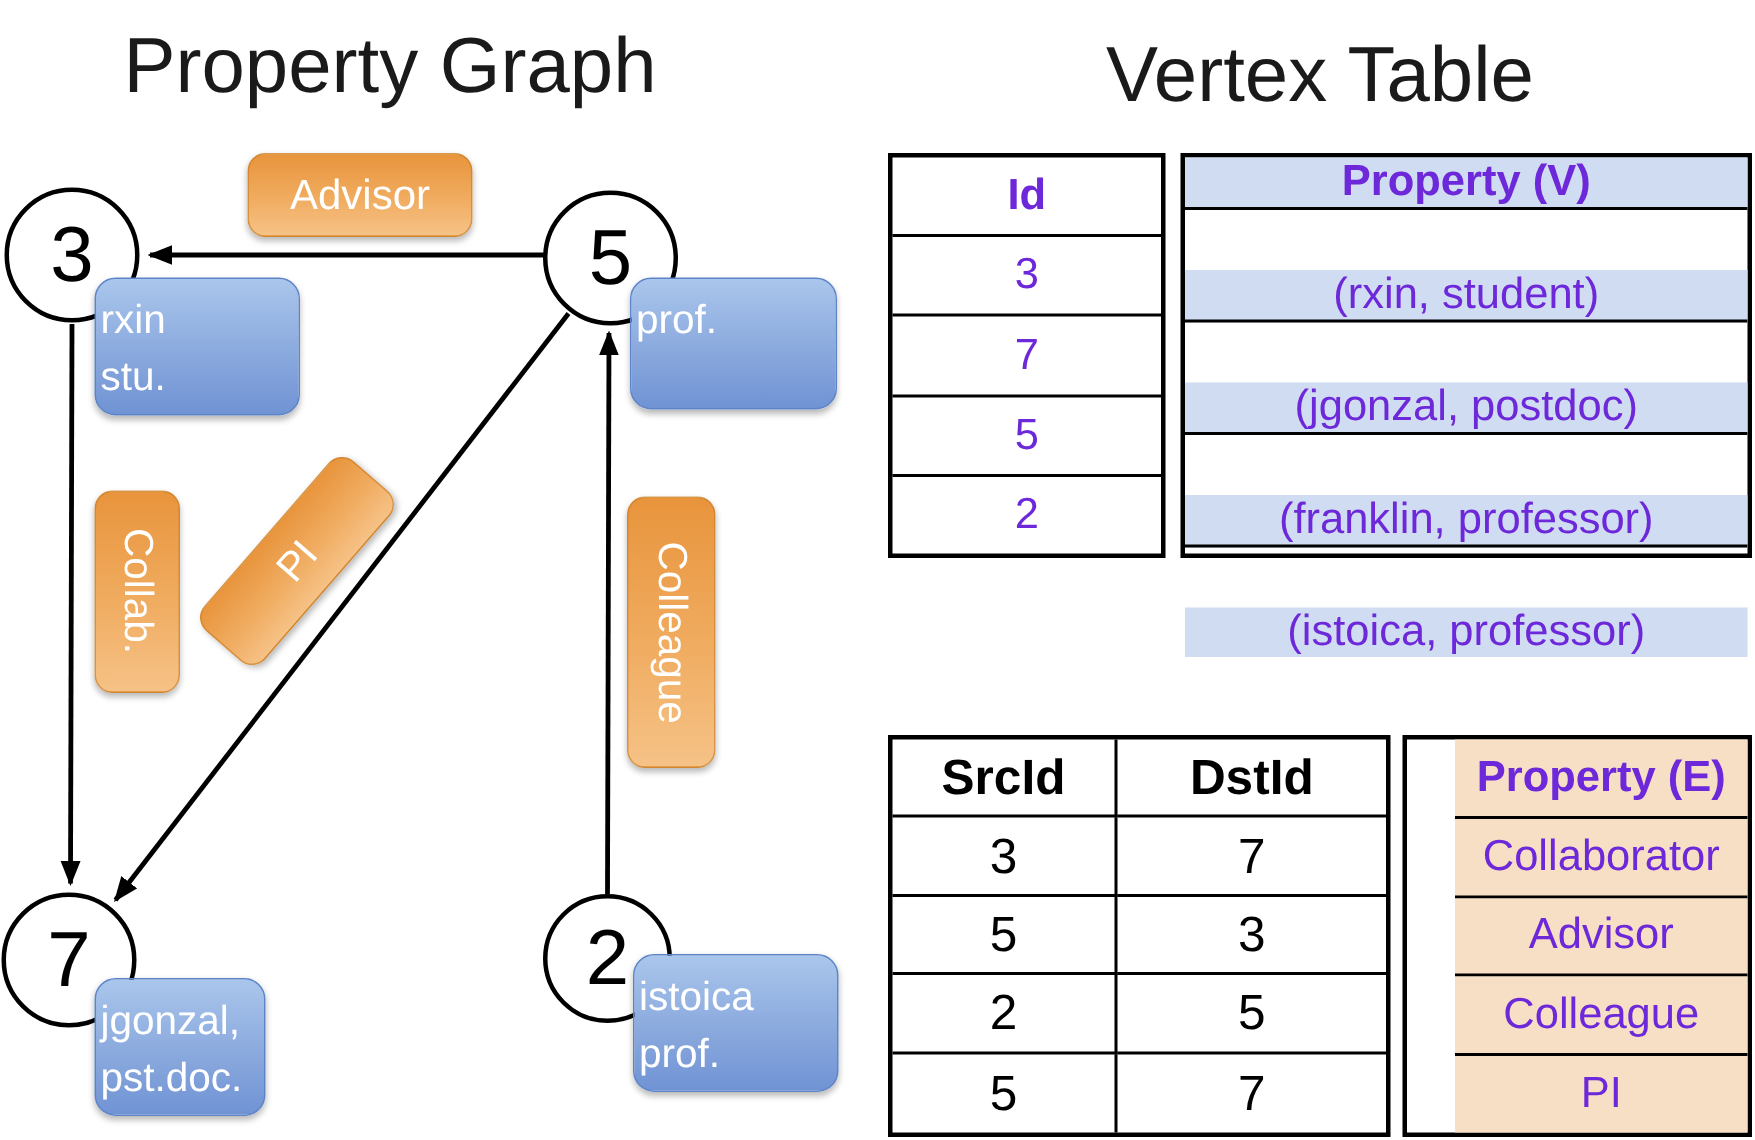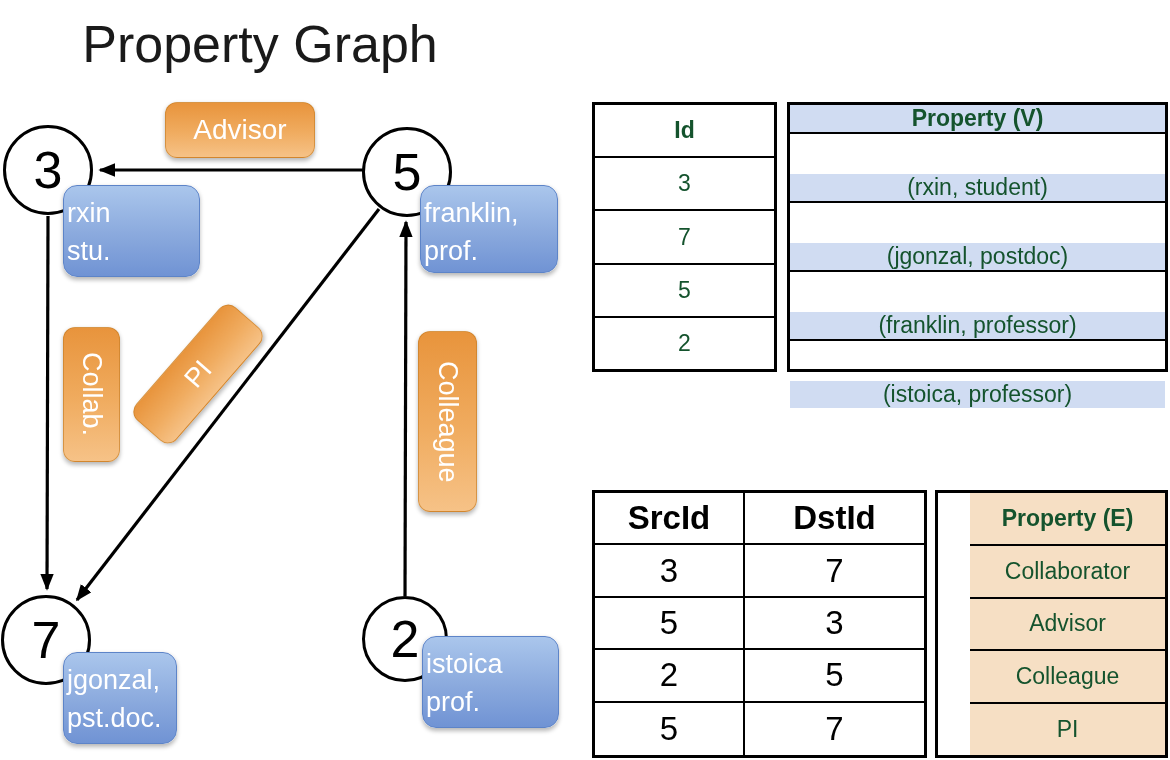--- a/index.html
+++ b/index.html
@@ -79,22 +79,22 @@
     border: 3px solid #000000;
     background: #ffffff;
     display: flex;
     flex-direction: column;
   }
   .tbl-cell {
     flex: 1;
     display: flex;
     align-items: center;
     justify-content: center;
-    font-size: 23px;
-    color: #14532d;
+    font-size: 29px;
+    color: #6d28d9;
     border-bottom: 2px solid #000000;
     white-space: nowrap;
   }
   .tbl-cell:last-child { border-bottom: none; }
   .tbl-cell.hdr { font-weight: bold; }
   .fill-blue { background: #d0dcf2; }
   .fill-tan  { background: #f6dfc4; }
 
   .tbl-grid2 {
     position: absolute;
@@ -160,32 +160,32 @@
   </div>
   <div class="edge-label" style="left:418px; top:331px; width:59px; height:181px;">
     <span class="vtext">Colleague</span>
   </div>
 
   <div class="vertex-box" style="left:63px; top:185px; width:137px; height:92px;">
     <div>rxin</div>
     <div>stu.</div>
   </div>
   <div class="vertex-box" style="left:420px; top:185px; width:138px; height:88px;">
-    <div>franklin,</div>
     <div>prof.</div>
   </div>
   <div class="vertex-box" style="left:63px; top:652px; width:114px; height:92px;">
     <div>jgonzal,</div>
     <div>pst.doc.</div>
   </div>
   <div class="vertex-box" style="left:422px; top:636px; width:137px; height:92px;">
     <div>istoica</div>
     <div>prof.</div>
   </div>
 
+  <div class="big-title" style="left:592px; top:20px; width:576px;">Vertex Table</div>
 
   <div class="tbl-group" style="left:592px; top:102px; width:185px; height:270px;">
     <div class="tbl-cell hdr">Id</div>
     <div class="tbl-cell">3</div>
     <div class="tbl-cell">7</div>
     <div class="tbl-cell">5</div>
     <div class="tbl-cell">2</div>
   </div>
 
   <div class="tbl-group" style="left:787px; top:102px; width:381px; height:270px;gap:40px;">

